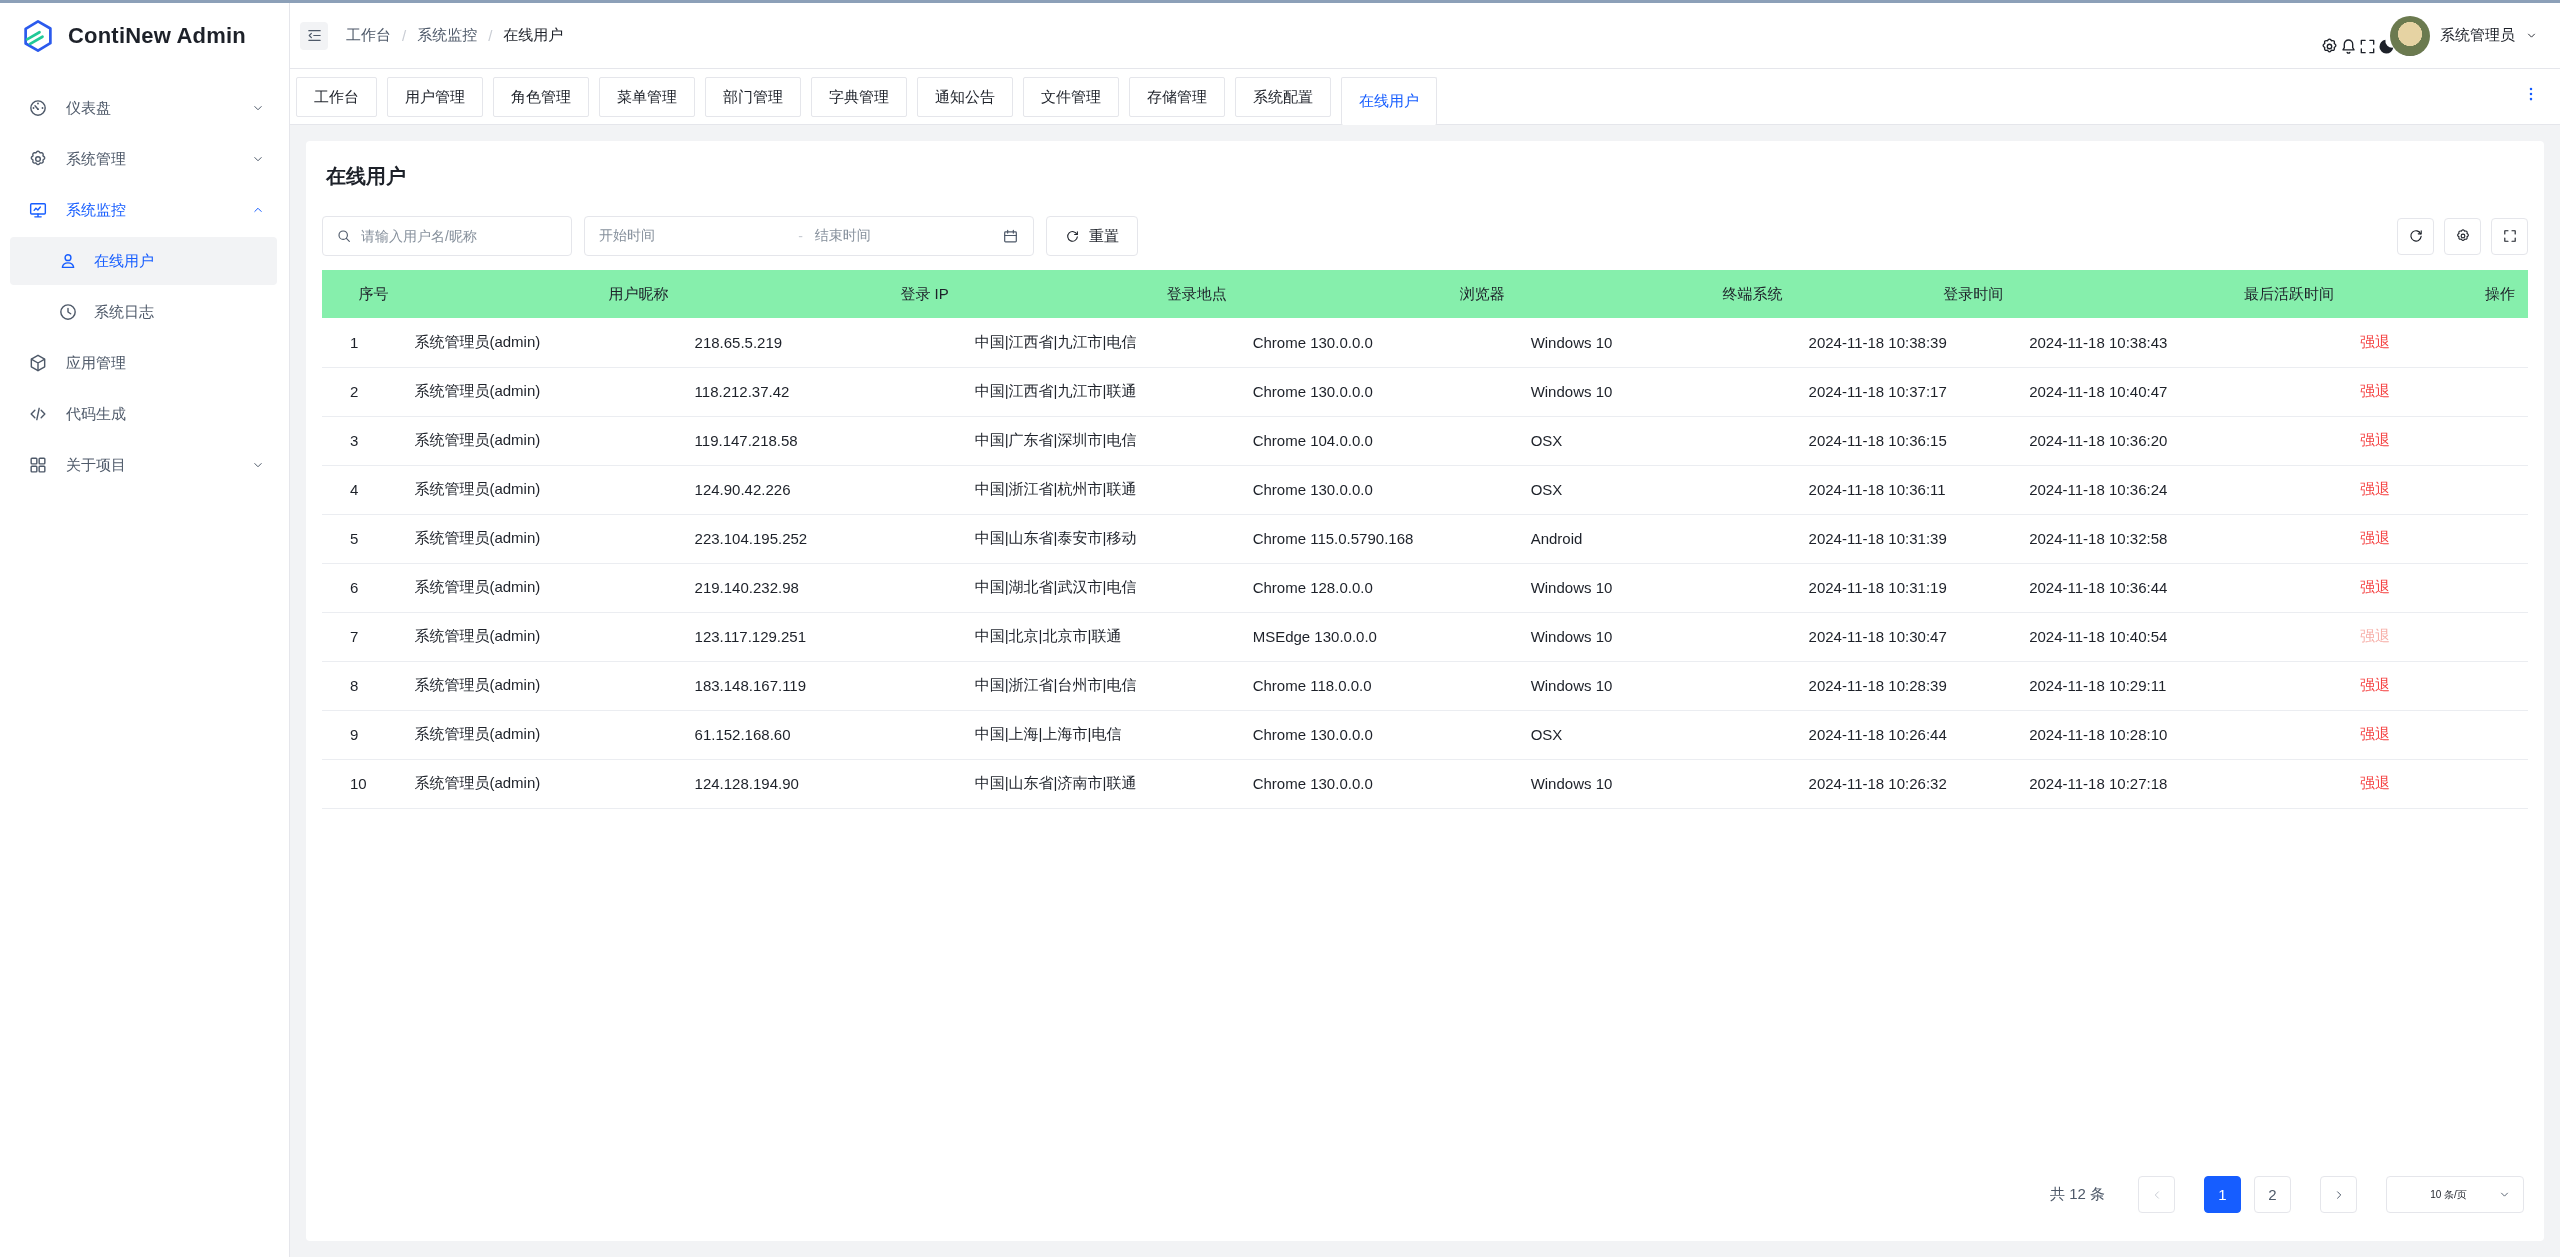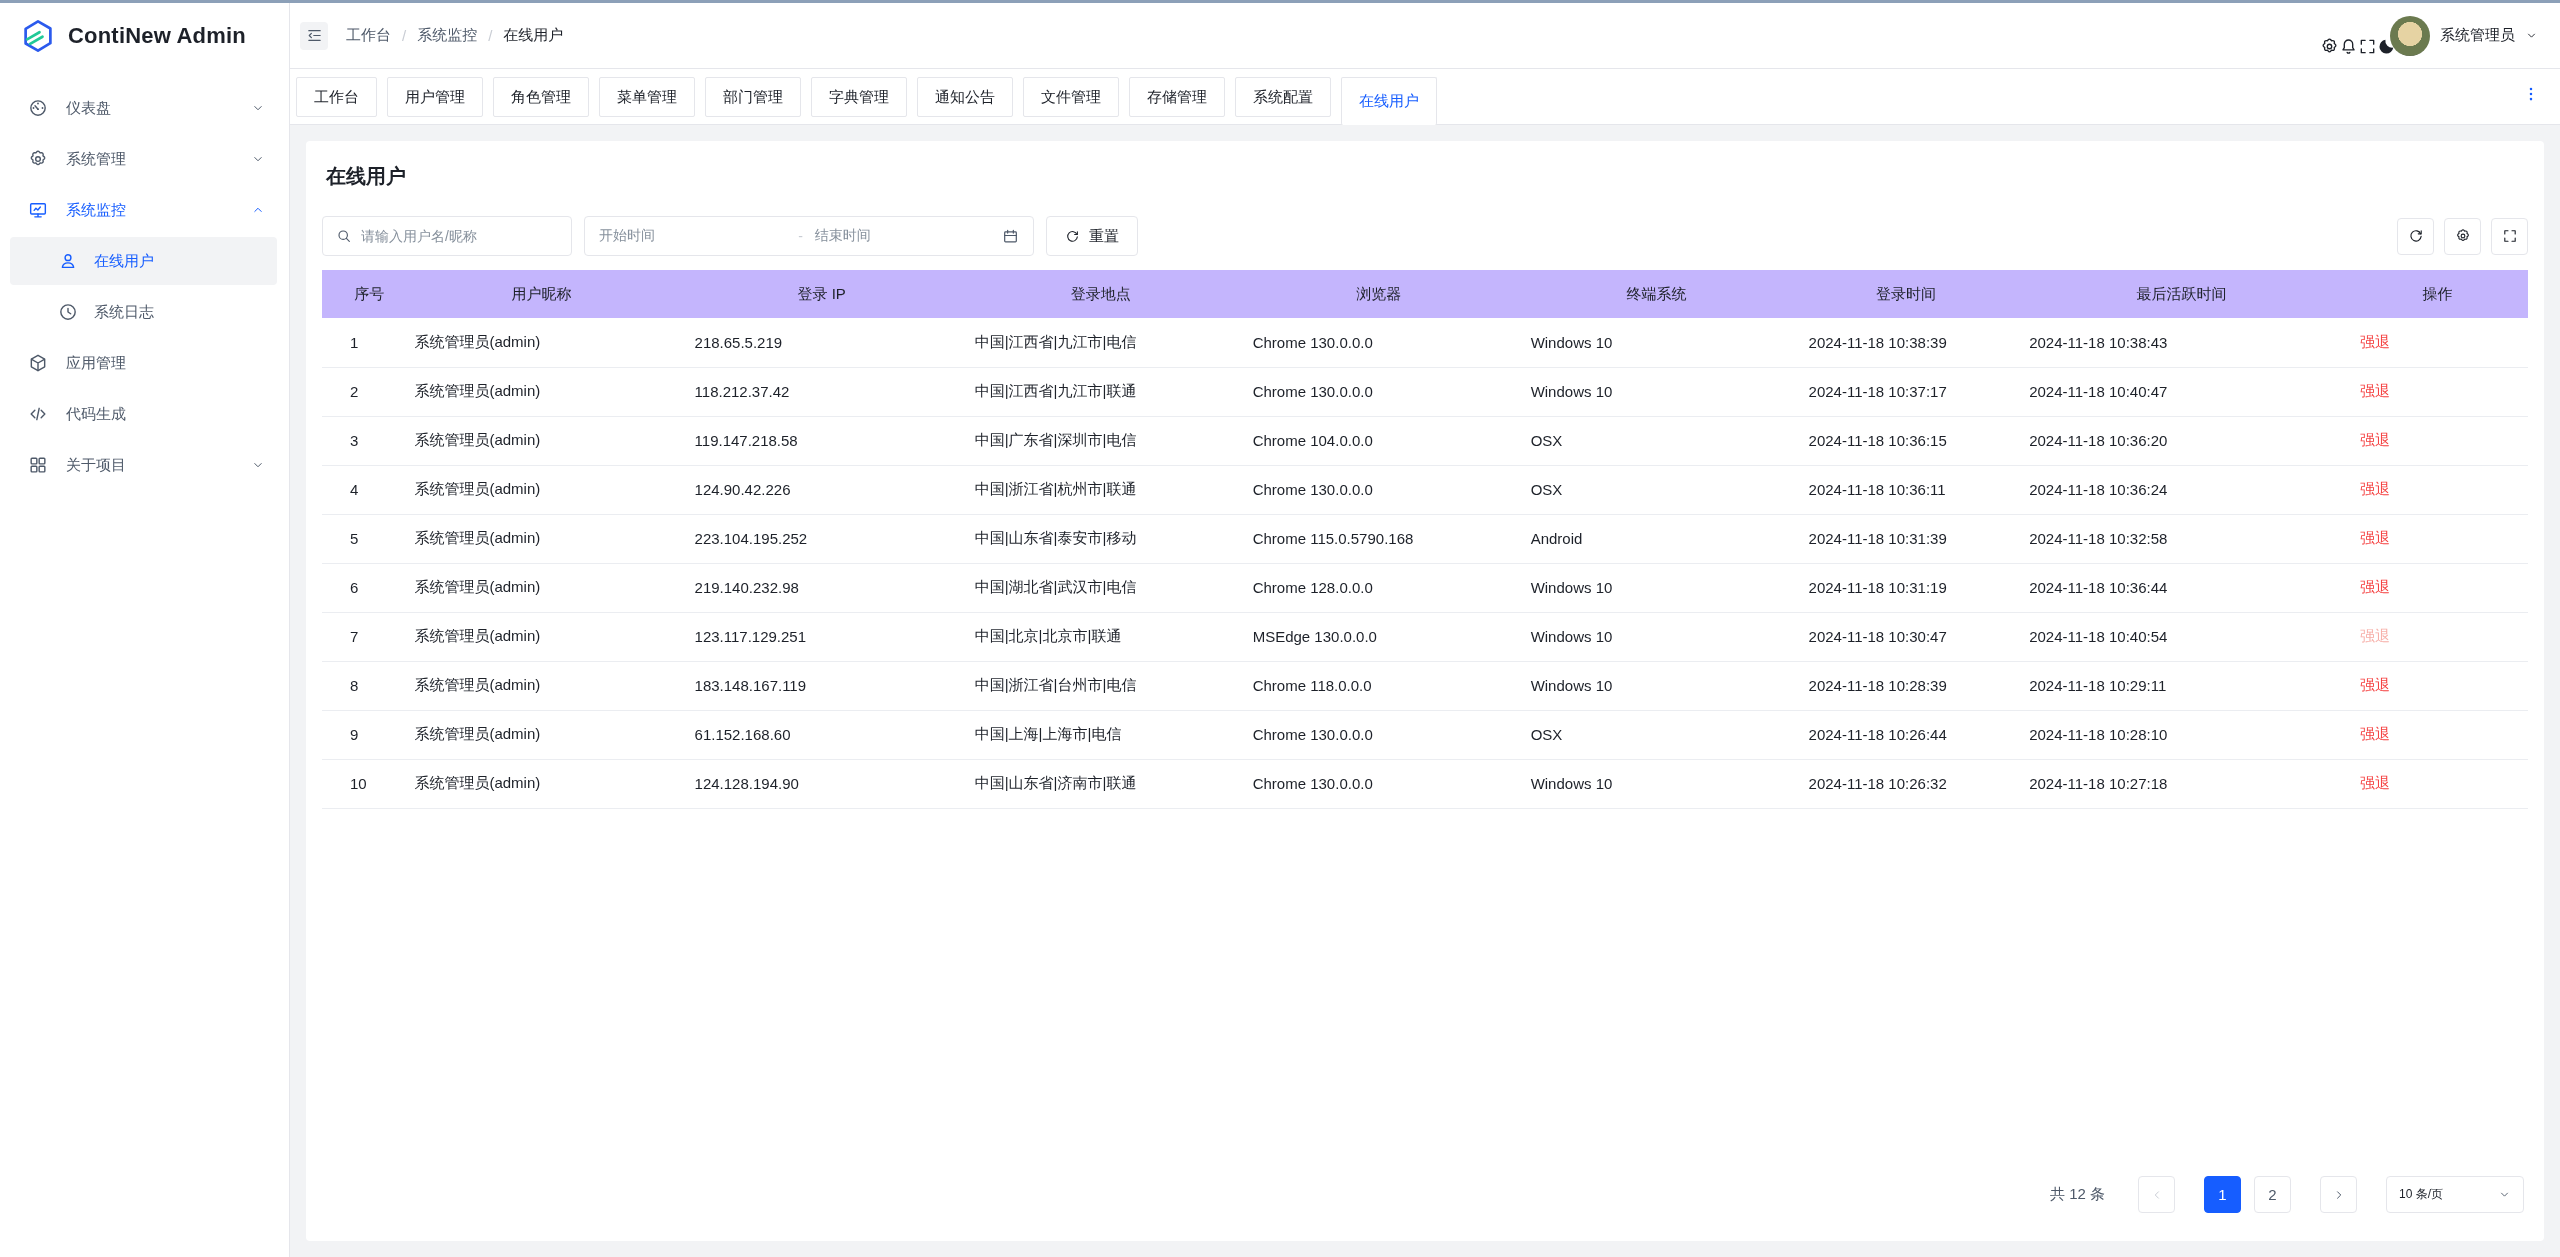--- a/index.html
+++ b/index.html
@@ -74,36 +74,36 @@
   .date-field{width:450px;padding:0 14px;font-size:14px;color:var(--text-3);}
   .date-start,.date-end{flex:1;}
   .date-sep{margin:0 12px;color:#C9CDD4;}
   .date-field .icon{font-size:17px;color:var(--text-2);}
   .reset-btn{height:40px;padding:0 18px;border:1px solid var(--border);border-radius:4px;background:#fff;display:flex;align-items:center;gap:9px;font-size:15px;color:var(--text);font-family:inherit;}
   .reset-btn .icon{font-size:15px;}
   .toolbar-right{margin-left:auto;display:flex;gap:10px;}
   .tool-btn{width:37px;height:37px;border:1px solid var(--border);border-radius:4px;background:#fff;display:flex;align-items:center;justify-content:center;font-size:16px;color:var(--text);}
 
   table{width:100%;border-collapse:collapse;table-layout:fixed;margin-top:14px;}
-  thead th{height:48px;background:#c4b5fd;text-align:center;font-weight:500;font-size:15px;color:var(--text);padding:0 13px;}
+  thead th{height:48px;background:#86efac;text-align:right;font-weight:500;font-size:15px;color:var(--text);padding:0 13px;}
   tbody td{height:49px;border-bottom:1px solid var(--row-border);font-size:15px;color:var(--text);padding:0 13px;white-space:nowrap;overflow:hidden;}
   thead th:first-child,tbody td:first-child{padding-left:28px;}
   .action-link{color:var(--danger);font-size:15px;}
   .action-link.disabled{color:var(--danger-disabled);cursor:default;}
 
   .filler{flex:1;}
   .pagination{display:flex;align-items:center;justify-content:flex-end;gap:29px;padding:20px 4px 28px;flex:none;}
   .page-total{font-size:15px;color:var(--text-2);margin-right:4px;}
   .pg-btn{width:37px;height:37px;border:1px solid var(--border);border-radius:4px;background:#fff;display:flex;align-items:center;justify-content:center;font-size:14px;color:var(--text-2);font-family:inherit;}
   .pg-btn.nav-disabled{color:#C9CDD4;cursor:default;}
   .page-list{display:flex;gap:13px;}
   .page-btn{width:37px;height:37px;border:1px solid var(--border);border-radius:4px;background:#fff;font-size:15px;color:var(--text-2);display:flex;align-items:center;justify-content:center;font-family:inherit;}
   .page-btn.active{background:var(--primary);border-color:var(--primary);color:#fff;}
   .page-size{width:138px;height:37px;border:1px solid var(--border);border-radius:4px;background:#fff;display:flex;align-items:center;padding:0 12px;}
-  .page-size-label{flex:1;font-size:12px;color:var(--text);}
+  .page-size-label{flex:1;font-size:10px;color:var(--text);text-align:center;}
   .page-size .chev{font-size:13px;color:var(--text-2);}
 
   .footer{height:49px;background:#fff;border-top:1px solid var(--border);display:flex;align-items:center;justify-content:center;font-size:14px;color:var(--text-3);flex:none;}
 </style>
 </head>
 <body>
 
 <div class="top-strip" data-interactable="false"></div>
 <div class="app" data-interactable="false">
 

